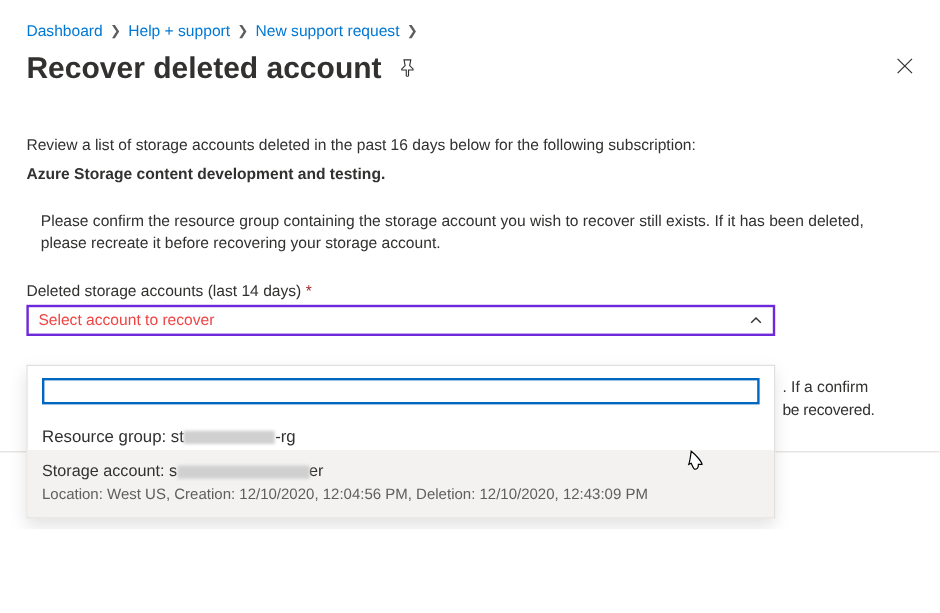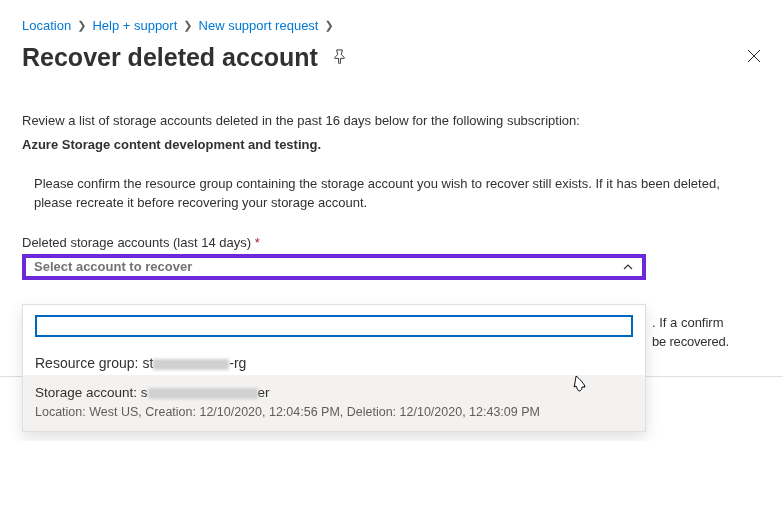--- a/index.html
+++ b/index.html
@@ -43,30 +43,29 @@
     cursor: pointer;
   }
   .close-x { font-size: 16px; }
   p.intro { margin: 0 0 6px 0; line-height: 1.45; }
   p.subname { margin: 0 0 22px 0; font-weight: 700; }
   p.confirm { margin: 0 0 22px 12px; line-height: 1.5; }
   .field-label { margin-bottom: 4px; font-size: 13px; }
   .req { color: #a4262c; }
   .dropdown-wrap { position: relative; width: 624px; }
   .dropdown-select {
-    border: 4px solid #6d28d9;
+    border: 2px solid #6d28d9;
     height: 26px;
     display: flex;
     align-items: center;
     justify-content: space-between;
     padding: 0 8px;
-    color: #737373;
-    font-size: 13px;
-    cursor: pointer;
-    font-weight: bold;
+    color: #ef4444;
+    font-size: 13px;
+    cursor: pointer;
   }
   .chev { display: inline-flex; }
   .dropdown-panel {
     position: absolute;
     top: 26px;
     left: 0;
     width: 624px;
     background: #fff;
     border: 1px solid #e1dfdd;
     box-shadow: 0 6px 14px rgba(0,0,0,0.12);
@@ -146,21 +145,21 @@
   .btn-close {
     background: #a3a3a3;
     border: 1px solid #8a8886;
     color: #323130;
   }
 </style>
 </head>
 <body>
 
 <nav class="breadcrumb">
-  <a href="#">Location</a>
+  <a href="#">Dashboard</a>
   <span class="sep">❯</span>
   <a href="#">Help + support</a>
   <span class="sep">❯</span>
   <a href="#">New support request</a>
   <span class="sep">❯</span>
 </nav>
 
 <div class="title-row">
   <div class="title-left">
     <h1>Recover deleted account</h1>

